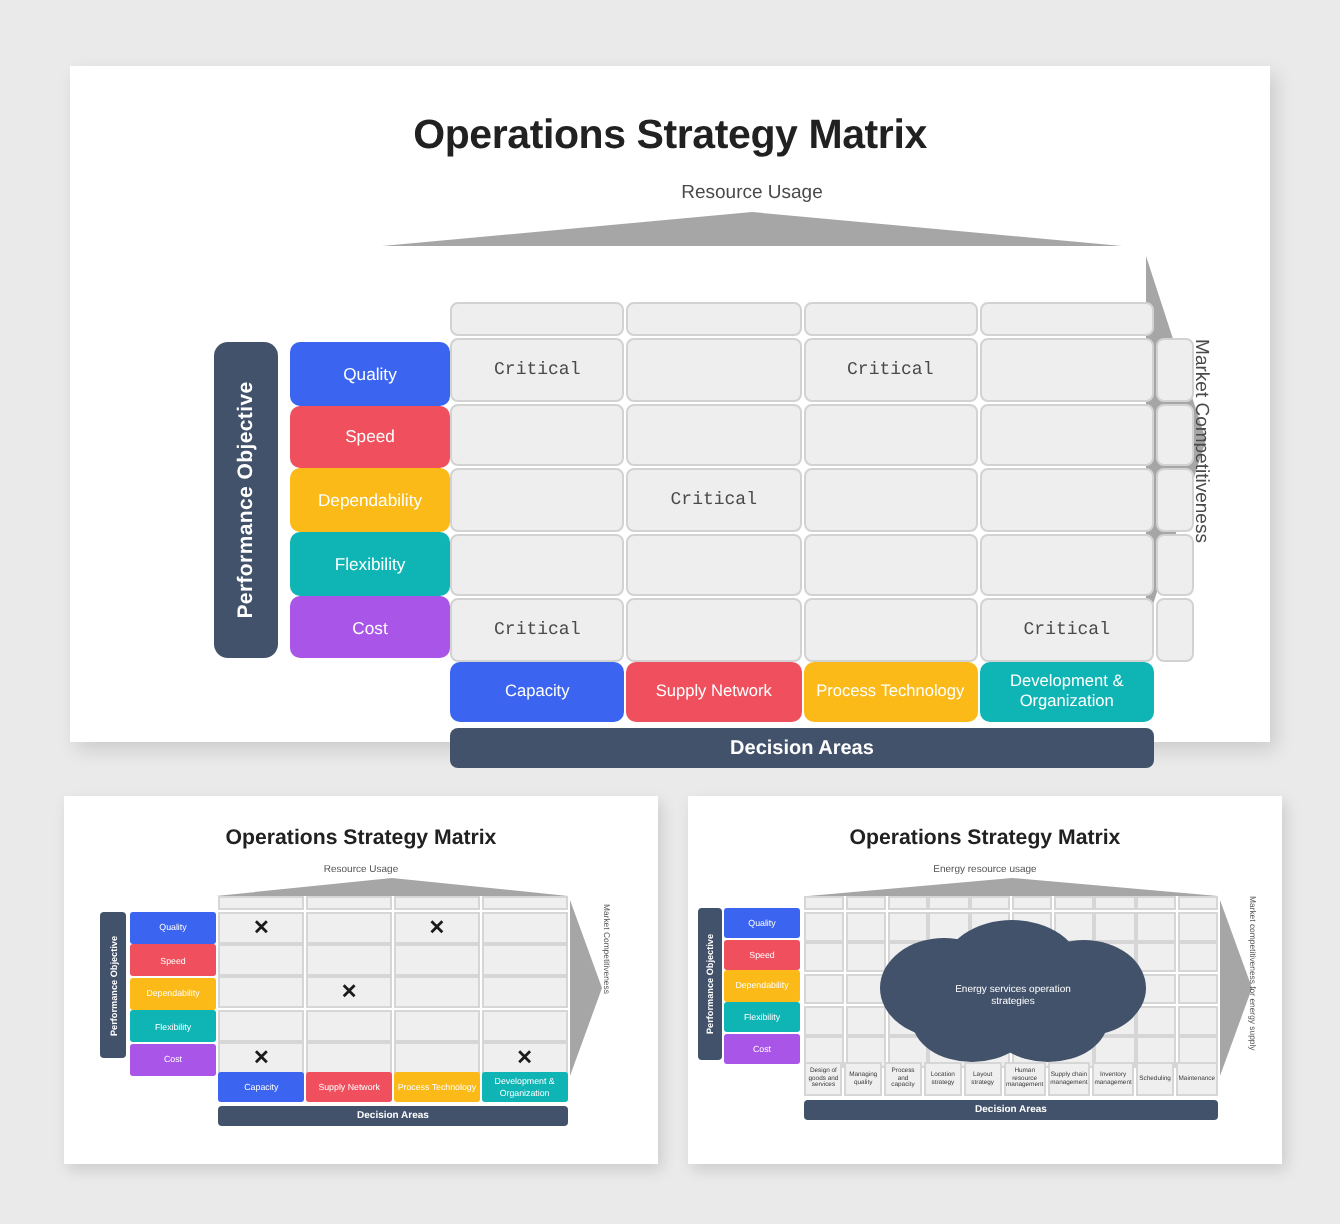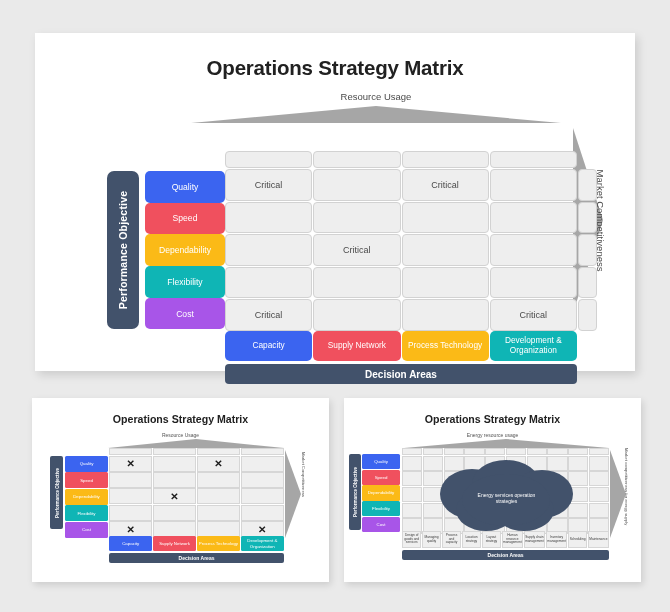--- a/index.html
+++ b/index.html
@@ -135,20 +135,21 @@
     flex: 1;
     height: 31.6px;
     background: #eeeeee;
     border: 1px solid #d2d2d2;
     border-radius: 4px;
     display: flex;
     align-items: center;
     justify-content: center;
     font-size: 9px;
     color: #4a4a4a;
+    font-family: Liberation Mono, monospace;
   }
   .edge-col {
     position: absolute;
     left: 543px;
     top: 136px;
     width: 19px;
   }
   .edge-cell {
     height: 31.6px;
     background: #eeeeee;

